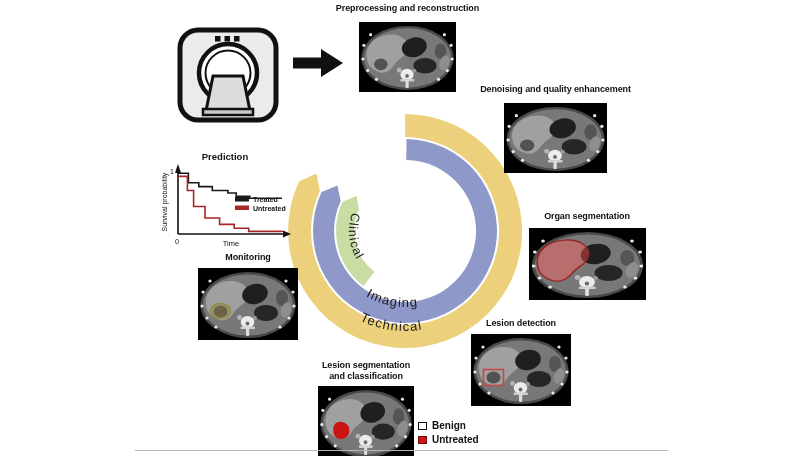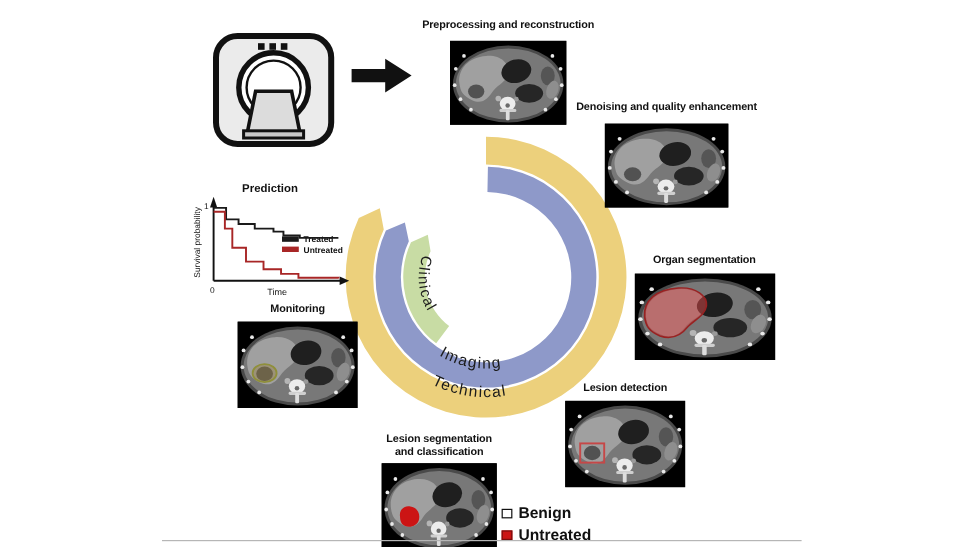--- a/index.html
+++ b/index.html
@@ -6,21 +6,21 @@
   .stage{
     position:relative;width:811px;height:456px;background:#ffffff;overflow:hidden;
     font-family:"Liberation Sans", sans-serif;
   }
   .panel{position:absolute;text-align:center;}
   .panel-title{
     font-size:9px;font-weight:bold;color:#111;line-height:11px;letter-spacing:-0.1px;
   }
   .ct-frame{position:relative;margin:0 auto;background:#000;}
   .ct-frame svg{display:block;width:100%;height:100%;}
-  .legend{position:absolute;left:418px;top:420px;font-size:13px;font-weight:600;color:#111;}
+  .legend{position:absolute;left:418px;top:420px;font-size:10px;font-weight:600;color:#111;}
   .legend-row{display:flex;align-items:center;margin-bottom:3px;}
   .legend-swatch{width:9px;height:8px;border:1.2px solid #111;margin-right:5px;box-sizing:border-box;}
   .bottom-rule{position:absolute;left:135px;top:450px;width:533px;height:1px;background:#b6b6b6;}
   svg text{font-family:"Liberation Sans", sans-serif;}
   .arc-label{font-size:13px;fill:#1c1c1c;letter-spacing:1.2px;}
   .km-small{font-size:7px;fill:#111;}
   .km-axis-label{font-size:7.5px;fill:#111;}
   .km-title{font-size:9.5px;font-weight:bold;fill:#111;}
   .km-legend-text{font-size:7px;font-weight:bold;fill:#111;}
 </style>
@@ -83,21 +83,21 @@
       <text class="km-legend-text" x="108" y="59">Treated</text>
       <rect id="km-sw-1" x="90" y="62.5" width="14" height="4.5" fill="#a82626"></rect>
       <text class="km-legend-text" x="108" y="67.5">Untreated</text>
     </g>
     <g id="km-curves">
         <path d="M33.0,30.2 L43.4,30.2 L43.4,39.8 L53.8,39.8 L53.8,43.6 L67.3,43.6 L67.3,47.5 L82.9,47.5 L82.9,50.0 L91.2,50.0 L91.2,53.2 L104.8,53.2 L104.8,55.2 L137.0,55.2 L137.0,55.2" fill="none" stroke="#1a1a1a" stroke-width="1.6"></path>
         <path d="M33.0,33.4 L42.4,33.4 L42.4,47.5 L48.6,47.5 L48.6,63.5 L60.0,63.5 L60.0,75.0 L74.6,75.0 L74.6,81.4 L89.2,81.4 L89.2,85.2 L103.7,85.2 L103.7,88.4 L137.0,88.4 L137.0,89.1" fill="none" stroke="#a82626" stroke-width="1.6"></path>
       </g>
   </svg>
 
-  <div class="panel" style="left:330px;top:15px;width:155px;margin-left:16px;">
+  <div class="panel" style="left:330px;top:3px;width:155px;">
     <div class="panel-title">Preprocessing and reconstruction</div>
     <div class="ct-frame" style="width:97px;height:70px;margin-top:8px;">
         <svg viewBox="0 0 100 72" preserveAspectRatio="none">
           <rect x="0" y="0" width="100" height="72" fill="#000"></rect>
           <ellipse cx="50" cy="37" rx="47.5" ry="33" fill="#4a4a4a"></ellipse>
           <ellipse cx="50" cy="37" rx="45" ry="30.5" fill="#787878"></ellipse>
           <path d="M8,36 C7,24 16,14 31,13 C43,12 51,19 50,27 C49,35 42,37 37,43 C33,49 28,55 19,51 C11,47 9,44 8,36 Z" fill="#a0a0a0"></path>
           <ellipse cx="57" cy="26" rx="13" ry="10" fill="#1f1f1f" transform="rotate(-15 57 26)"></ellipse>
           <ellipse cx="68" cy="45" rx="12" ry="8" fill="#262626"></ellipse>
           <ellipse cx="84" cy="30" rx="6" ry="8" fill="#555"></ellipse>

